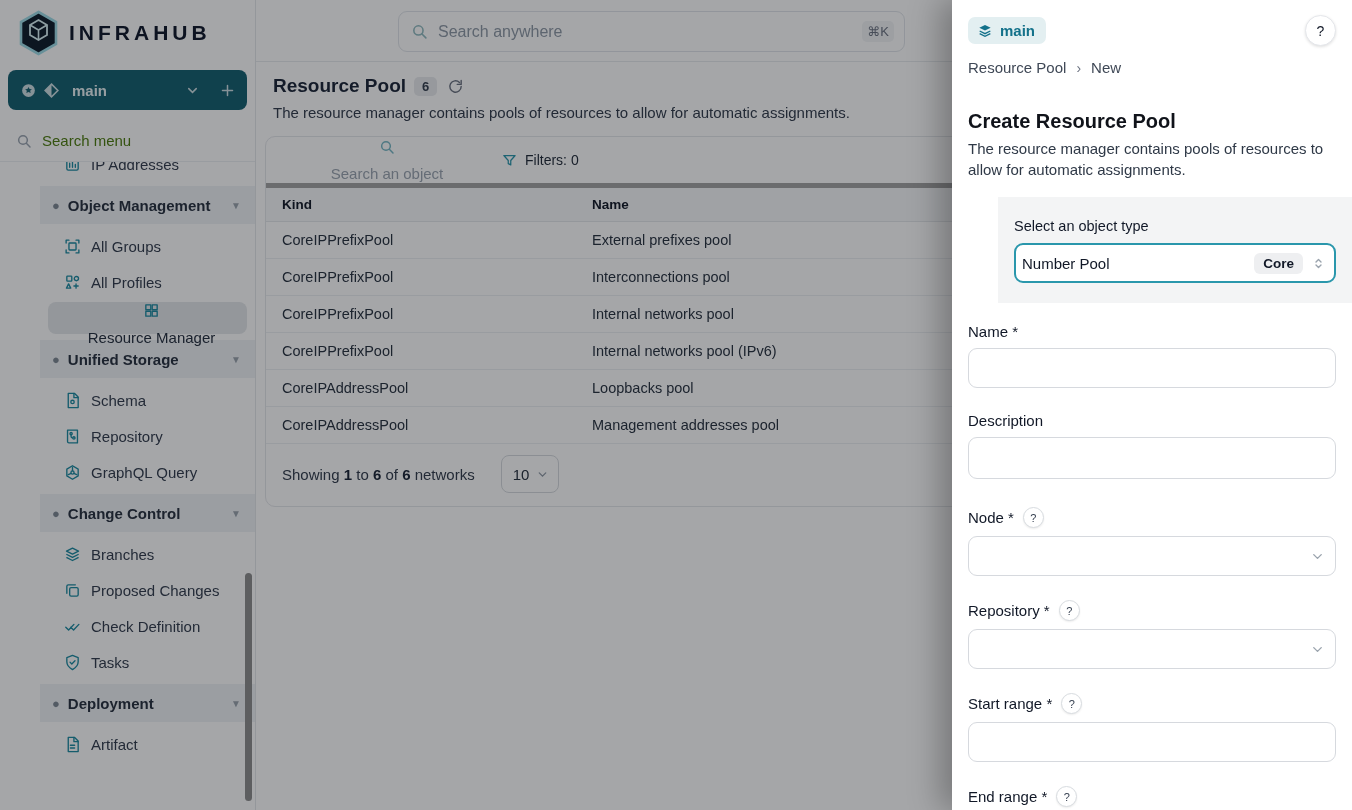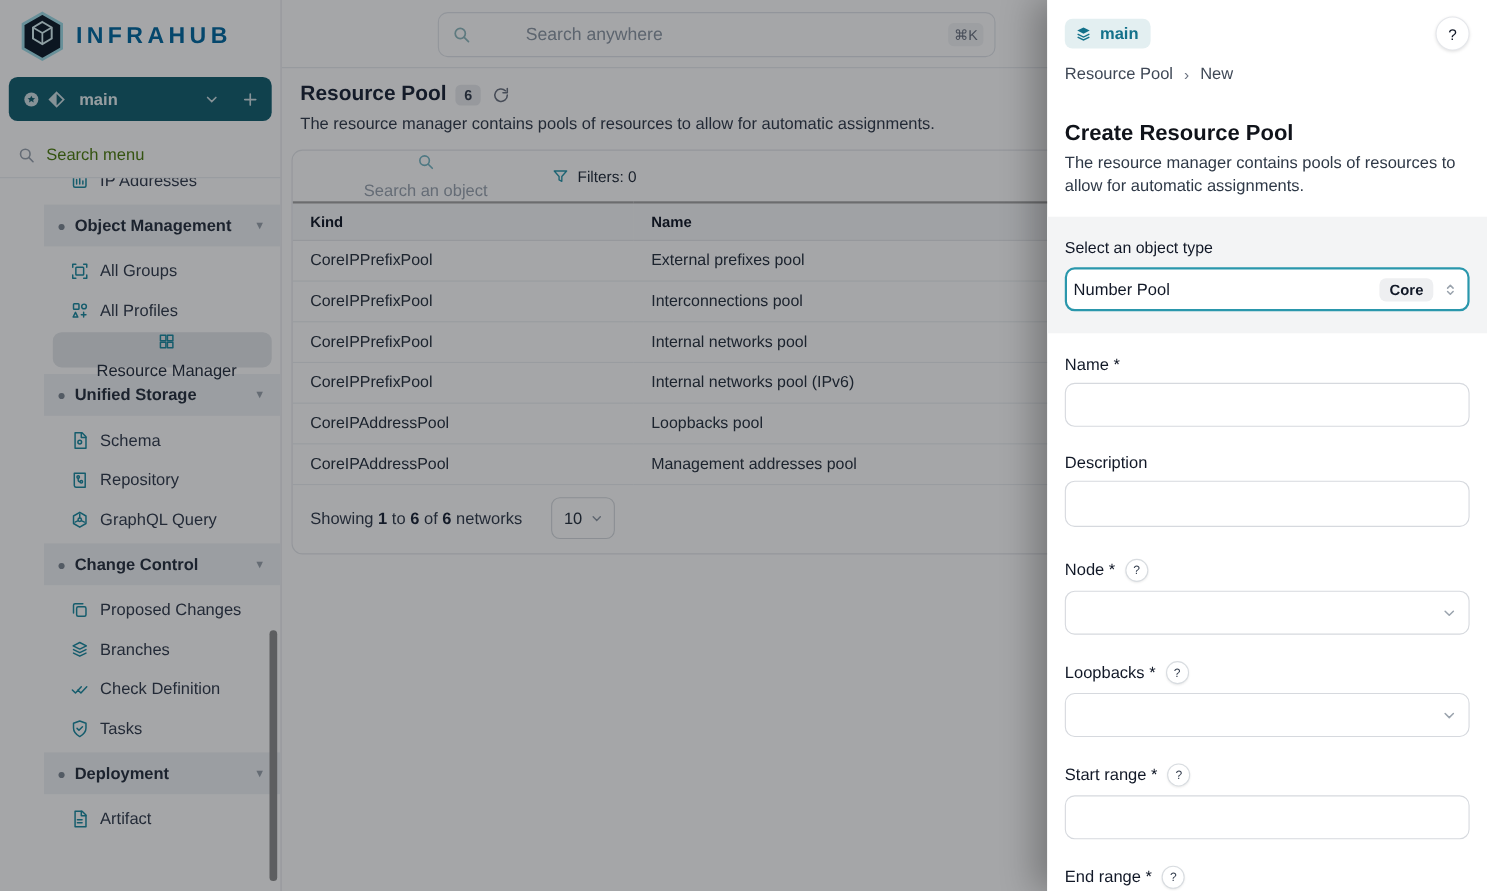--- a/index.html
+++ b/index.html
@@ -2,54 +2,54 @@
 <html><head>
 <meta charset="utf-8">
 <style>
   * { margin:0; padding:0; box-sizing:border-box; }
   html,body { width:1352px; height:810px; overflow:hidden; }
   body { font-family:"Liberation Sans", sans-serif; background:#fff; position:relative; color:#1f2937; }
 
   
   .sidebar { position:absolute; left:0; top:0; width:256px; height:810px; background:#fff; border-right:1px solid #e5e7eb; z-index:10; }
   .logo-row { display:flex; align-items:center; gap:10px; padding:10px 16px 8px 18px; height:64px; }
-  .logo-text { font-size:21px; font-weight:800; letter-spacing:4px; color:#0369a1; }
+  .logo-text { font-size:21px; font-weight:800; letter-spacing:4px; color:#0f172a; }
   .branch-button { margin:6px 8px 10px; height:40px; background:#145f70; border-radius:8px; display:flex; align-items:center; padding:0 12px; gap:6px; cursor:pointer; }
   .branch-button .branch-name { color:#e8f2f4; font-size:15px; font-weight:600; margin-left:6px; flex:1; }
   .branch-button .b-ico { display:flex; align-items:center; }
   .menu-search { display:flex; align-items:center; gap:10px; padding:0 16px; height:42px; border-bottom:1px solid #eceff2; }
   .menu-search span.ph { color:#4d7c0f; font-size:15px; }
   .nav { position:relative; height:596px; overflow:hidden; padding-top:0;padding-left:40px; }
   .nav-item { display:flex; align-items:center; gap:10px; height:32px; margin:4px 8px; padding:0 8px 0 16px; border-radius:8px; font-size:15px; color:#323c4d; cursor:pointer; }
   .nav-item.selected { background:#e4e7ea; color:#242e3e;flex-direction:column; }
   .nav-item.clipped { margin-top:-14px; }
   .nav-section { display:flex; align-items:center; gap:8px; height:38px; margin:6px 0; padding:0 14px 0 12px; background:#eff2f5; font-size:15px; font-weight:600; color:#27303f; cursor:pointer; }
   .nav-section .bullet { color:#7e8894; font-size:13px; }
   .nav-section .caret { margin-left:auto; color:#9aa3ad; font-size:10px; }
   .side-scrollbar { position:absolute; right:3px; top:573px; width:7px; height:228px; background:#8d8d8d; border-radius:4px; z-index:11; }
 
   
   .main { position:absolute; left:256px; top:0; right:0; height:810px; background:#fff; }
   .topbar { height:62px; border-bottom:1px solid #e7eaee; position:relative; }
   .search-anywhere { position:absolute; left:142px; top:11px; width:507px; height:41px; border:1px solid #e1e5ea; border-radius:9px; display:flex; align-items:center; gap:10px; padding:0 10px 0 12px; background:#fff; cursor:text; }
-  .search-anywhere .ph { color:#8d98a5; font-size:16px; flex:1;margin-left:40px; }
+  .search-anywhere .ph { color:#8d98a5; font-size:16px; flex:1; }
   .kbd { background:#f2f4f6; color:#6b7280; border-radius:5px; font-size:13px; padding:3px 5px; }
   .page-header { padding:13px 16px 0 17px; }
   .title-row { display:flex; align-items:center; gap:8px; }
   .page-title { font-size:19px; font-weight:800; color:#1a2436; }
   .count-badge { background:#e9ebee; border-radius:5px; font-size:13px; font-weight:700; color:#333d4d; padding:2px 8px; }
   .refresh-btn { display:flex; align-items:center; cursor:pointer; margin-left:2px; }
   .page-desc { margin-top:7px; font-size:15px; color:#313b4b; }
   .table-card { margin:15px 0 0 9px; width:830px; border:1px solid #e5e7eb; border-radius:10px; background:#fff; overflow:hidden; }
   .card-toolbar { display:flex; align-items:center; height:46px; padding:0 16px; gap:10px; }
   .obj-search { display:flex; align-items:center; gap:10px; width:210px; cursor:text;flex-direction:column; }
   .obj-search .ph { color:#9aa4b0; font-size:15px; }
   .filters { display:flex; align-items:center; gap:8px; font-size:14px; color:#1f2937; cursor:pointer; }
   table.data { width:100%; border-collapse:collapse; }
-  table.data thead th { background:#f8f9fa; border-top:2px solid #a3a3a3; border-bottom:1px solid #e5e7eb; text-align:left; font-size:13.5px; font-weight:700; color:#111827; padding:9px 16px; }
+  table.data thead th { background:#f8f9fa; border-top:5px solid #a3a3a3; border-bottom:1px solid #e5e7eb; text-align:left; font-size:13.5px; font-weight:700; color:#111827; padding:9px 16px; }
   table.data td { font-size:14.5px; color:#27313f; padding:10px 16px; border-bottom:1px solid #eceff2; }
   table.data th:first-child, table.data td:first-child { width:310px; }
   table.data tbody tr { cursor:pointer; }
   .card-footer { display:flex; align-items:center; gap:26px; padding:11px 16px 13px; }
   .showing { font-size:15px; color:#313b4b; }
   .showing b { font-weight:700; color:#1a2436; }
   .page-size { width:58px; height:38px; border:1px solid #d6dade; border-radius:8px; display:flex; align-items:center; justify-content:space-between; padding:0 9px 0 11px; font-size:15px; color:#27313f; cursor:pointer; }
 
   
   .backdrop { position:absolute; left:0; top:0; width:952px; height:810px; background:rgba(10,14,20,.37); z-index:40; }
@@ -57,21 +57,21 @@
   
   .drawer { position:absolute; left:952px; top:0; width:400px; height:810px; background:#fff; z-index:50; box-shadow:-12px 0 30px rgba(0,0,0,.28); display:flex; flex-direction:column; }
   .drawer-header { padding:15px 16px 17px; }
   .badge-row { display:flex; align-items:center; justify-content:space-between; margin-bottom:13px; }
   .branch-badge { display:inline-flex; align-items:center; gap:7px; background:#e3eff1; border-radius:7px; padding:5px 11px 5px 9px; font-size:15px; font-weight:700; color:#13718a; cursor:pointer; }
   .help-round { width:31px; height:31px; border-radius:50%; border:1px solid #e5e7eb; box-shadow:0 1px 3px rgba(0,0,0,.12); display:flex; align-items:center; justify-content:center; font-size:14px; color:#111827; background:#fff; cursor:pointer; }
   .crumbs { display:flex; align-items:center; gap:10px; font-size:15px; color:#3f4856; margin-bottom:11px; }
   .crumbs .sep { color:#6b7280; font-size:14px; }
   .drawer-title { font-size:20px; font-weight:800; color:#10131a; margin-bottom:6px;margin-top:34px; }
   .drawer-desc { font-size:15px; line-height:1.38; color:#2f3947; }
-  .type-band { background:#f3f4f5; padding:21px 16px 20px; }
+  .type-band { background:#f3f4f5; padding:21px 16px 20px;margin-left:46px; }
   .type-label { font-size:14.5px; color:#111827; margin-bottom:9px; }
   .type-select { background:#fff; border:2px solid #2a97ac; border-radius:9px; height:40px; display:flex; align-items:center; padding:0 8px 0 6px; gap:8px; cursor:pointer; }
   .type-value { flex:1; font-size:15px; color:#111827; }
   .core-badge { background:#eeeff1; border-radius:6px; font-size:13.5px; font-weight:700; color:#111827; padding:3px 9px; }
   .form { flex:1; padding:20px 16px 0; }
   .form-group { margin-bottom:24px; }
   .label-row { display:flex; align-items:center; gap:9px; margin-bottom:8px; }
   .f-label { font-size:15px; color:#111827; }
   .help-dot { width:21px; height:21px; border-radius:50%; border:1px solid #d8dce0; box-shadow:0 1px 2px rgba(0,0,0,.08); display:flex; align-items:center; justify-content:center; font-size:11px; color:#374151; background:#fff; cursor:pointer; }
   .f-input, .f-textarea, .f-select { width:100%; height:40px; border:1px solid #d6d9de; border-radius:9px; background:#fff; font-family:"Liberation Sans",sans-serif; font-size:15px; color:#111827; padding:0 12px; outline:none; }
@@ -213,35 +213,35 @@
         <span>GraphQL Query</span>
       </div>
       <div class="nav-section">
         <span class="bullet">●</span>
         <span>Change Control</span>
         <span class="caret">▼</span>
       </div>
       <div class="nav-item">
         <span>
           <svg width="17" height="17" viewBox="0 0 24 24" stroke="#1b8aa1" stroke-width="1.9" fill="none" stroke-linecap="round" stroke-linejoin="round">
-            <rect x="8" y="8" width="12" height="12" rx="2" fill="none"></rect>
-            <path d="M16 4H6a2 2 0 0 0-2 2v10"></path>
-          </svg>
-        </span>
-        <span>Proposed Changes</span>
-      </div>
-      <div class="nav-item">
-        <span>
-          <svg width="17" height="17" viewBox="0 0 24 24" stroke="#1b8aa1" stroke-width="1.9" fill="none" stroke-linecap="round" stroke-linejoin="round">
             <path d="M12 3l8.5 4.2L12 11.4 3.5 7.2z" fill="none"></path>
             <path d="M4 12l8 4 8-4" fill="none"></path>
             <path d="M4 16.5l8 4 8-4" fill="none"></path>
           </svg>
         </span>
         <span>Branches</span>
+      </div>
+      <div class="nav-item">
+        <span>
+          <svg width="17" height="17" viewBox="0 0 24 24" stroke="#1b8aa1" stroke-width="1.9" fill="none" stroke-linecap="round" stroke-linejoin="round">
+            <rect x="8" y="8" width="12" height="12" rx="2" fill="none"></rect>
+            <path d="M16 4H6a2 2 0 0 0-2 2v10"></path>
+          </svg>
+        </span>
+        <span>Proposed Changes</span>
       </div>
       <div class="nav-item">
         <span>
           <svg width="17" height="17" viewBox="0 0 24 24" stroke="#1b8aa1" stroke-width="1.9" fill="none" stroke-linecap="round" stroke-linejoin="round">
             <path d="M2.5 13l4 4L14 9M9.5 13l4 4L21 9" fill="none"></path>
           </svg>
         </span>
         <span>Check Definition</span>
       </div>
       <div class="nav-item">
@@ -422,21 +422,21 @@
           <span class="help-dot">?</span>
         </div>
         <div class="f-select">
           <svg width="15" height="15" viewBox="0 0 24 24">
             <path d="M6 9l6 6 6-6" fill="none" stroke="#9aa3ad" stroke-width="2.2" stroke-linecap="round" stroke-linejoin="round"></path>
           </svg>
         </div>
       </div>
       <div class="form-group">
         <div class="label-row">
-          <span class="f-label">Loopbacks *</span>
+          <span class="f-label">Repository *</span>
           <span class="help-dot">?</span>
         </div>
         <div class="f-select">
           <svg width="15" height="15" viewBox="0 0 24 24">
             <path d="M6 9l6 6 6-6" fill="none" stroke="#9aa3ad" stroke-width="2.2" stroke-linecap="round" stroke-linejoin="round"></path>
           </svg>
         </div>
       </div>
       <div class="form-group"><div class="label-row">
           <span class="f-label">Start range *</span>

